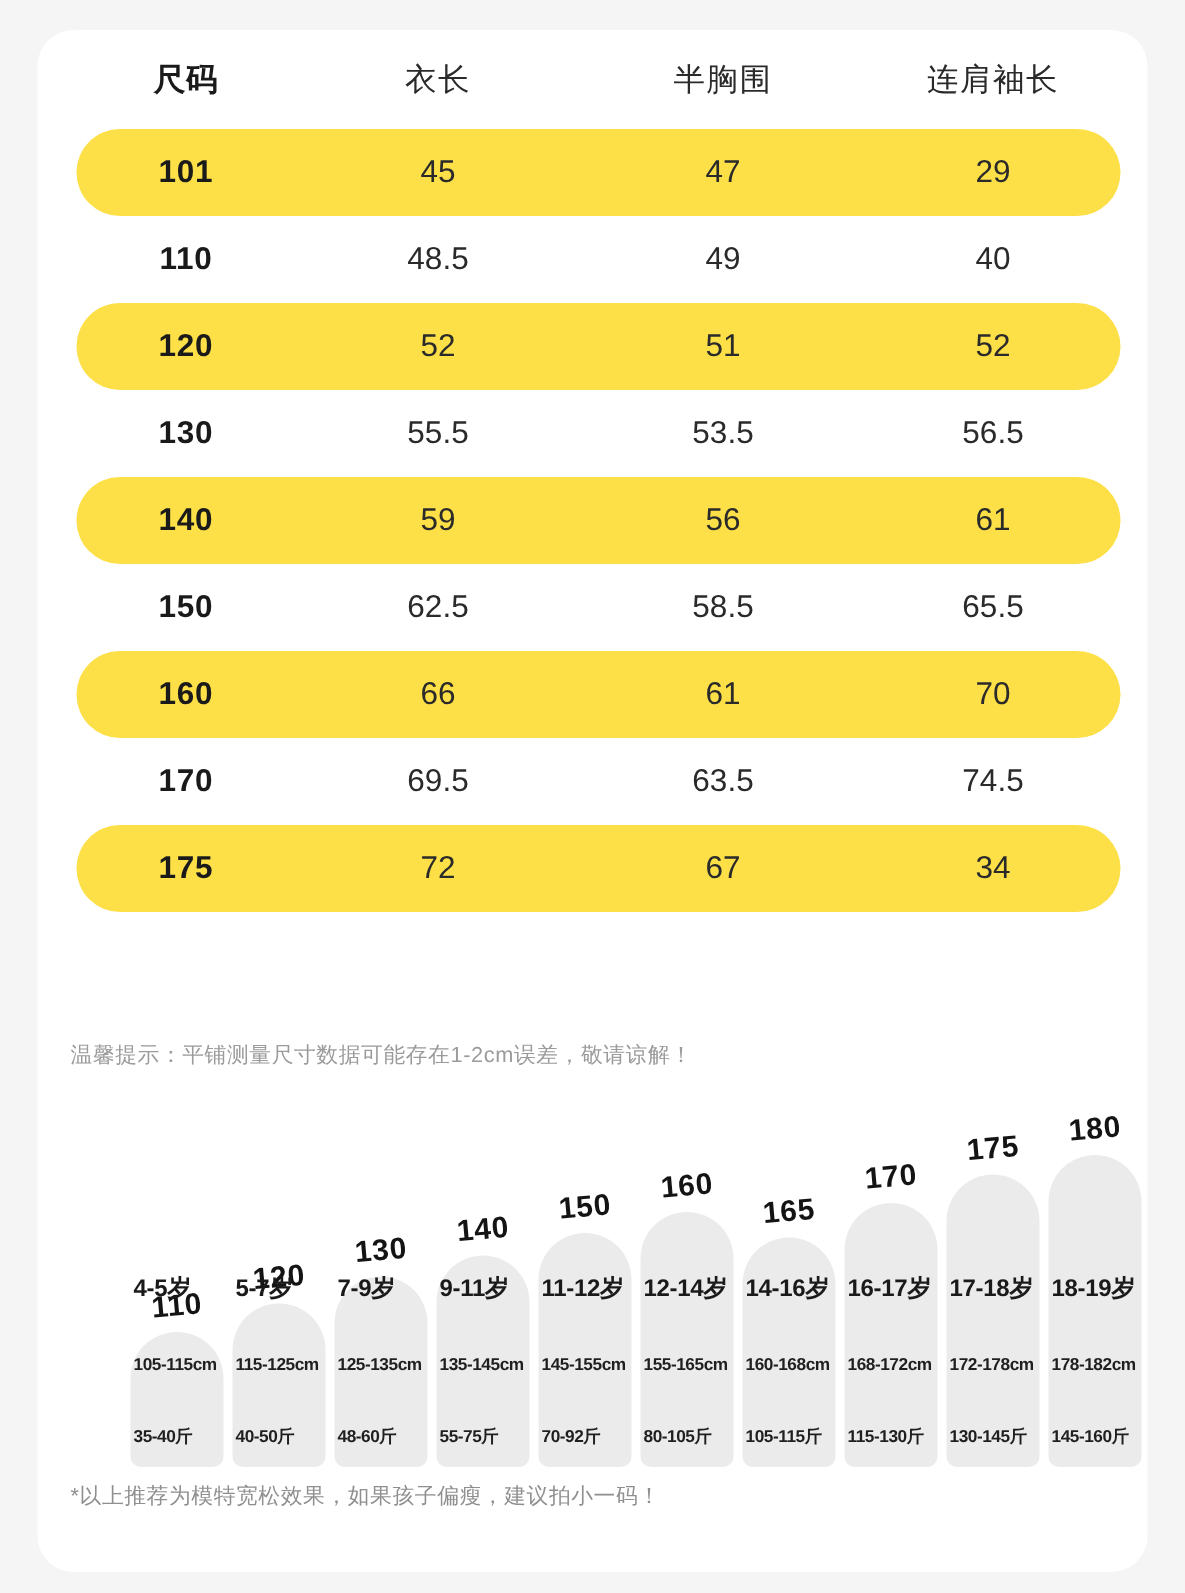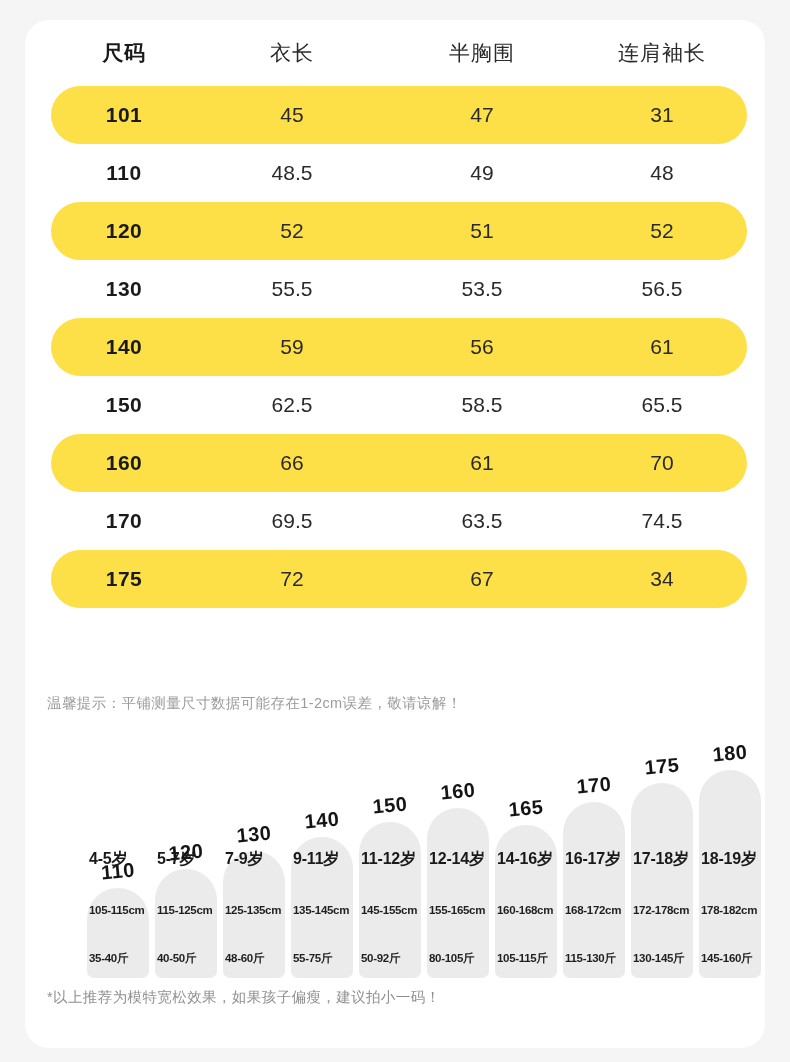--- a/index.html
+++ b/index.html
@@ -186,27 +186,27 @@
         <div class="cell c0">尺码</div>
         <div class="cell c1">衣长</div>
         <div class="cell c2">半胸围</div>
         <div class="cell c3">连肩袖长</div>
       </div>
       <div id="table-body">
           <div class="t-row striped">
             <div class="cell c0">101</div>
             <div class="cell c1">45</div>
             <div class="cell c2">47</div>
-            <div class="cell c3">31</div>
+            <div class="cell c3">29</div>
           </div>
           <div class="t-row">
             <div class="cell c0">110</div>
             <div class="cell c1">48.5</div>
             <div class="cell c2">49</div>
-            <div class="cell c3">48</div>
+            <div class="cell c3">40</div>
           </div>
           <div class="t-row striped">
             <div class="cell c0">120</div>
             <div class="cell c1">52</div>
             <div class="cell c2">51</div>
             <div class="cell c3">52</div>
           </div>
           <div class="t-row">
             <div class="cell c0">130</div>
             <div class="cell c1">55.5</div>
@@ -288,21 +288,21 @@
               <div class="bar-weight">55-75斤</div>
             </div>
           </div>
         </div>
         <div class="bar-col" style="left: 322px; height: 250px;">
           <div class="bar-size" style="top: 66px;">150</div>
           <div class="bar-body" style="height: 156px;">
             <div class="bar-texts">
               <div class="bar-age">11-12岁</div>
               <div class="bar-height">145-155cm</div>
-              <div class="bar-weight">50-92斤</div>
+              <div class="bar-weight">70-92斤</div>
             </div>
           </div>
         </div>
         <div class="bar-col" style="left: 390px; height: 250px;">
           <div class="bar-size" style="top: 52px;">160</div>
           <div class="bar-body" style="height: 170px;">
             <div class="bar-texts">
               <div class="bar-age">12-14岁</div>
               <div class="bar-height">155-165cm</div>
               <div class="bar-weight">80-105斤</div>

